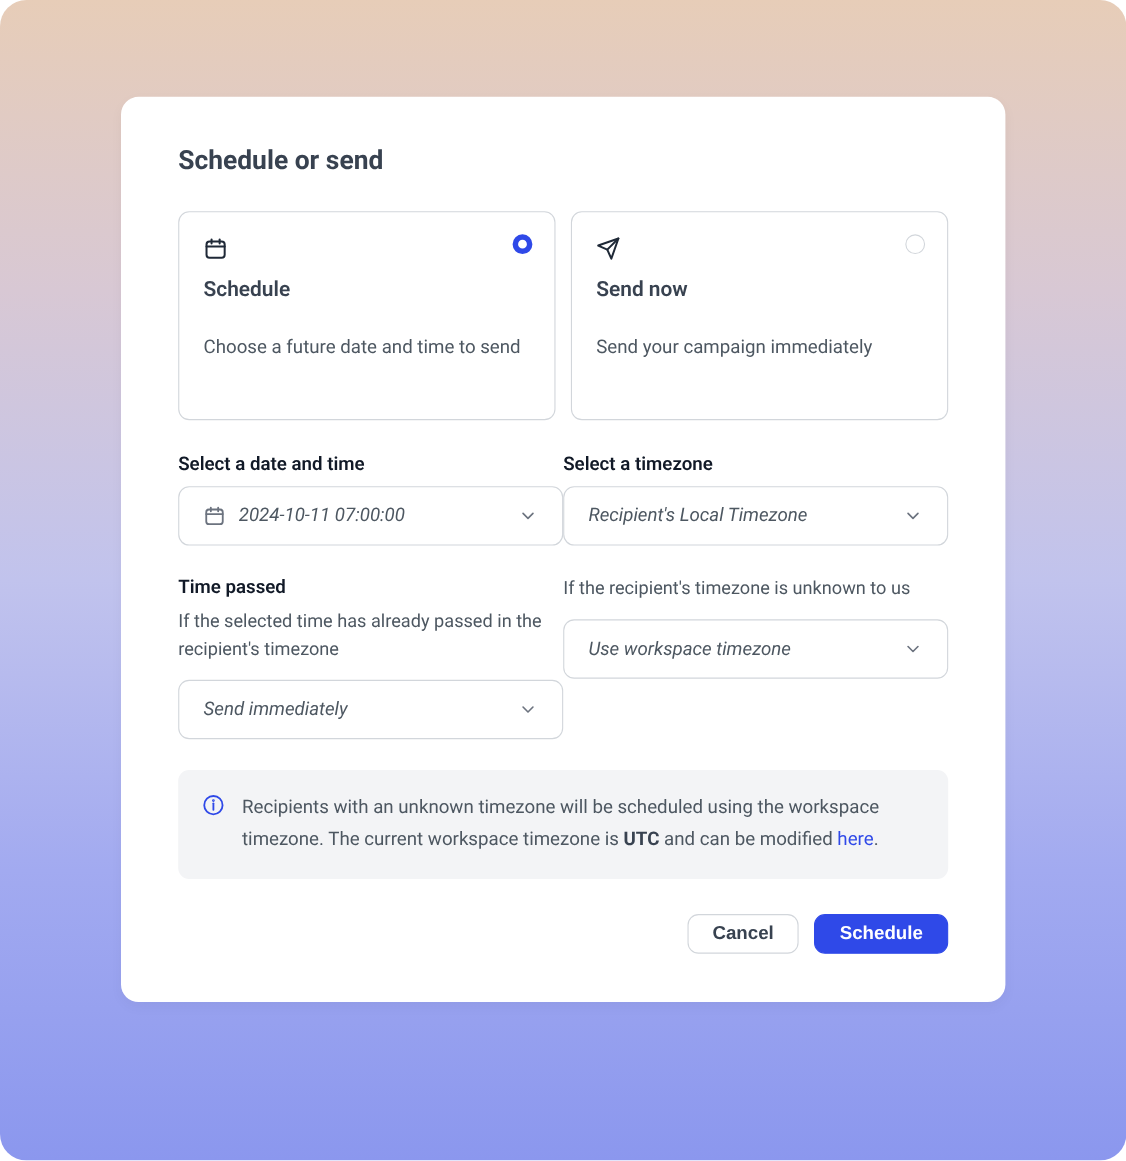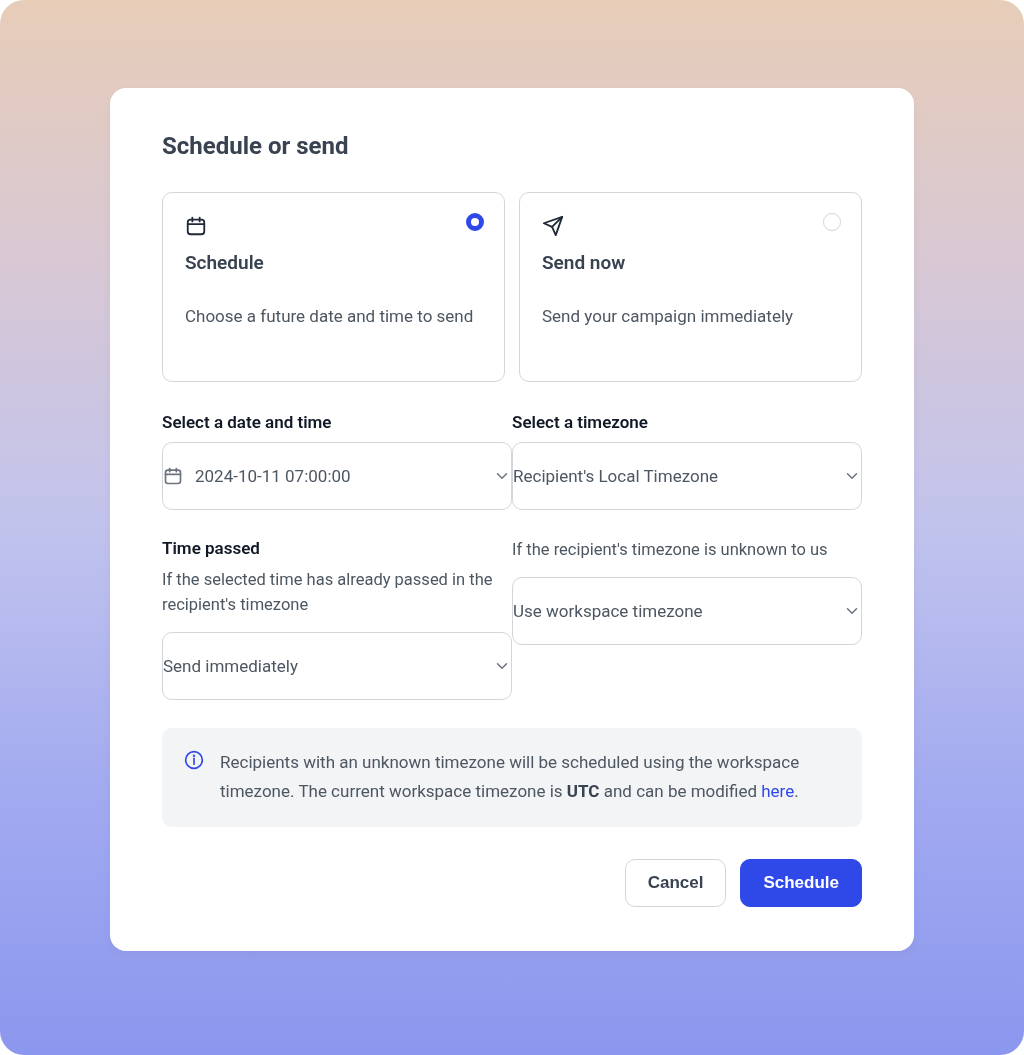--- a/index.html
+++ b/index.html
@@ -99,26 +99,27 @@
     }
     .field-sublabel {
       font-size: 16.5px;
       color: #4d5761;
       line-height: 1.5;
       margin-bottom: 14px;
     }
     .select-box {
       border: 1px solid #d2d6db;
       border-radius: 10px;
-      height: 68px;
+      height: 54px;
       display: flex;
       align-items: center;
-      padding: 0 0;
+      padding: 0 22px;
       cursor: pointer;
       position: relative;
+      font-style: italic;
     }
     .select-box .left-icon {
       width: 20px;
       height: 20px;
       margin-right: 12px;
       color: #6c737f;
       flex-shrink: 0;
     }
     .select-box .value {
       font-size: 17px;
@@ -158,21 +159,21 @@
     .info-text a {
       color: #2f49e8;
       text-decoration: none;
     }
     .actions {
       display: flex;
       justify-content: flex-end;
       gap: 14px;
     }
     .btn {
-      height: 48px;
+      height: 36px;
       padding: 0 22px;
       border-radius: 10px;
       font-size: 17px;
       font-weight: 600;
       cursor: pointer;
       display: inline-flex;
       align-items: center;
       justify-content: center;
     }
     .btn-secondary {

